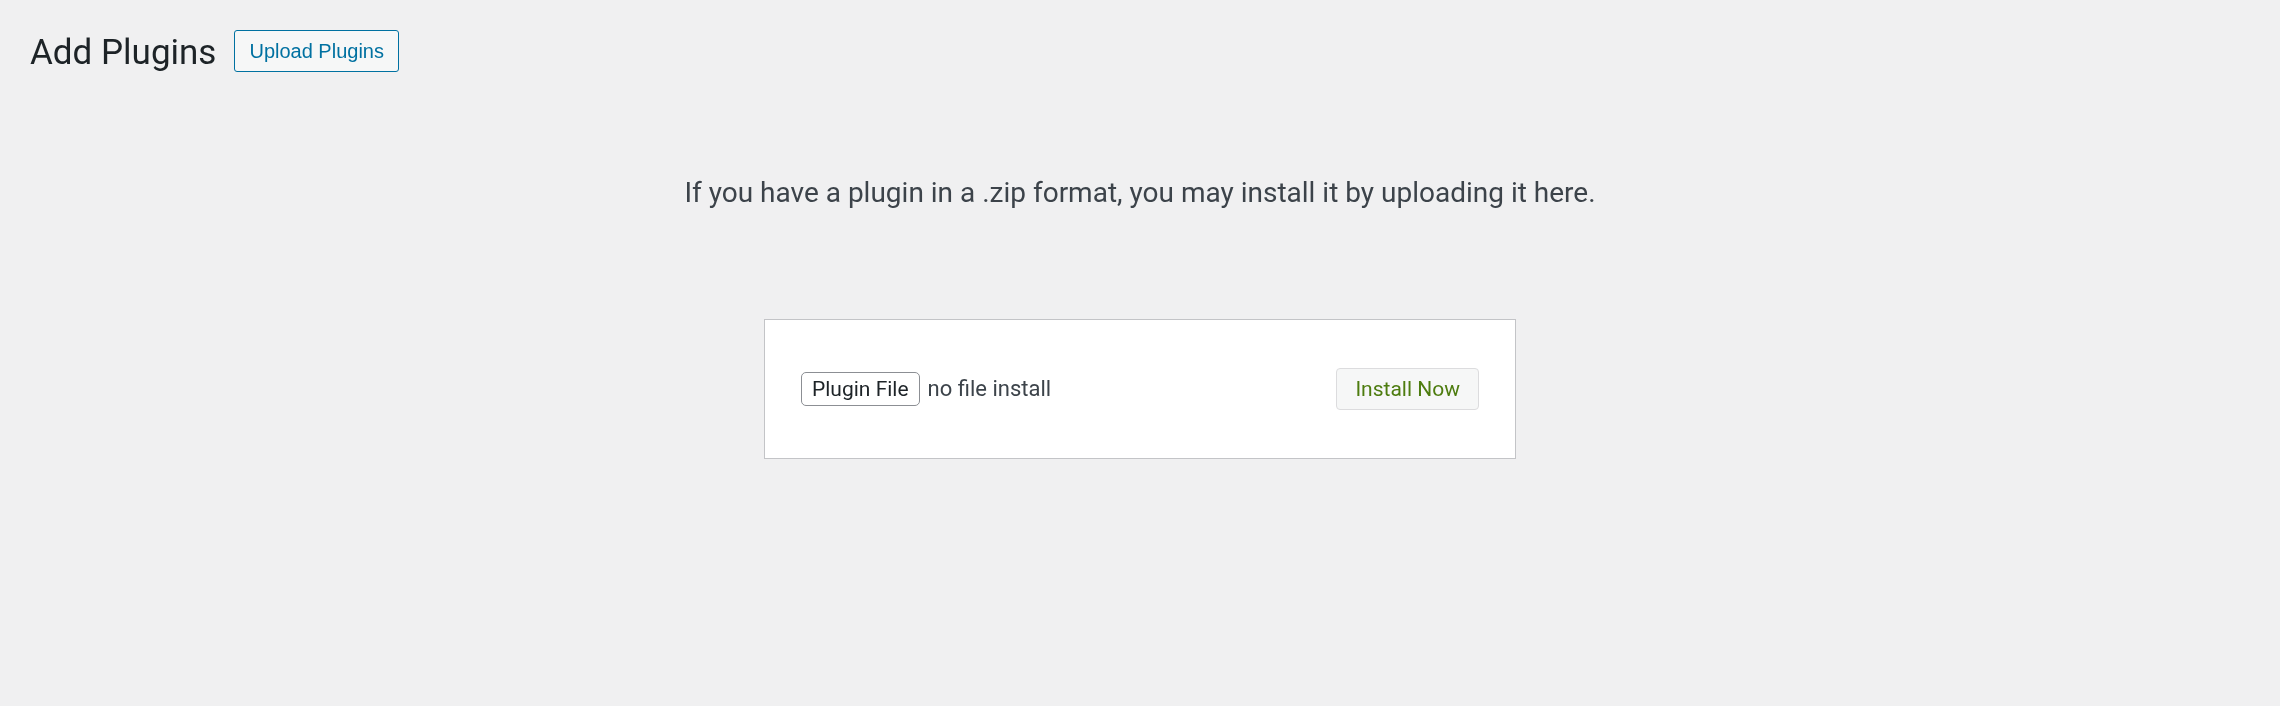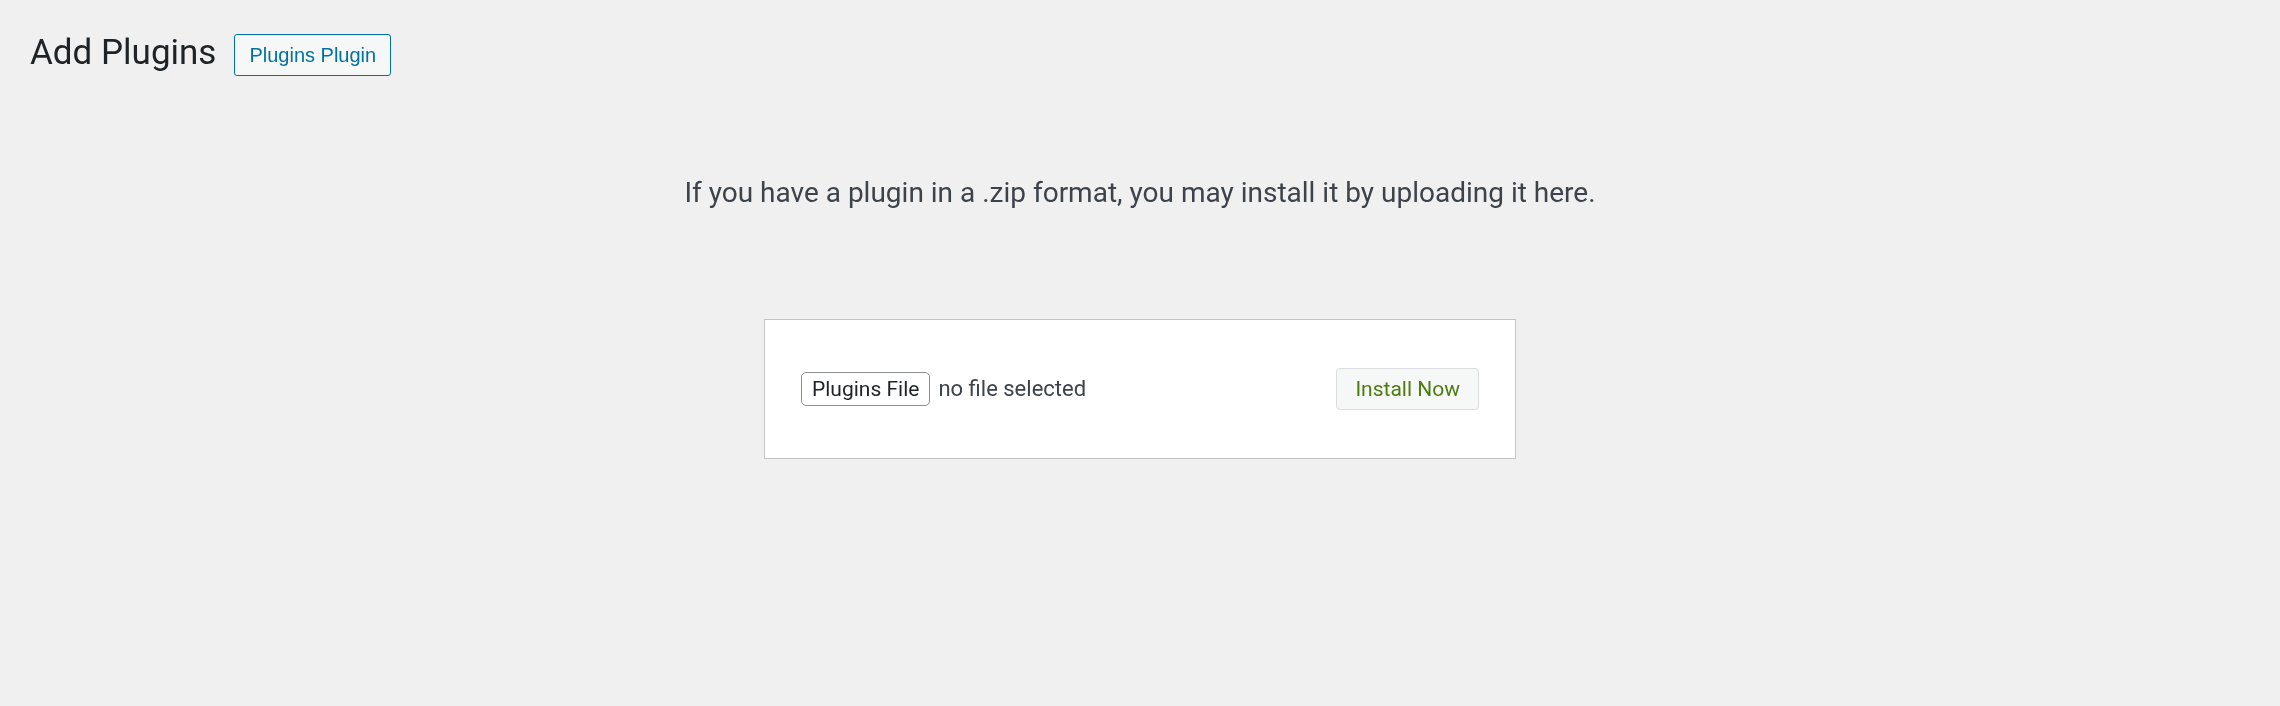--- a/index.html
+++ b/index.html
@@ -10,21 +10,21 @@
     body {
       font-family: -apple-system, BlinkMacSystemFont, "Segoe UI", Roboto, Oxygen-Sans, Ubuntu, Cantarell, "Helvetica Neue", sans-serif;
       background: #f0f0f1;
       width: 2280px;
       height: 706px;
       padding: 30px 30px 30px 30px;
       color: #1d2327;
     }
     .header-row {
       display: flex;
-      align-items: flex-end;
+      align-items: flex-start;
       gap: 18px;
       margin-bottom: 100px;
     }
     .page-title {
       font-size: 35px;
       font-weight: 400;
       color: #1d2327;
       line-height: 1.3;
     }
     .upload-plugin-btn {
@@ -84,24 +84,24 @@
       border-radius: 4px;
       cursor: default;
       font-family: inherit;
     }
   </style>
 </head>
 <body>
 
 <div class="header-row">
   <h1 class="page-title">Add Plugins</h1>
-  <button class="upload-plugin-btn">Plugins Plugin</button>
+  <button class="upload-plugin-btn">Upload Plugins</button>
 </div>
 
 <p class="upload-description">If you have a plugin in a .zip format, you may install it by uploading it here.</p>
 
 <div class="upload-form">
   <div class="file-input-wrap">
-    <button class="choose-file-btn">Plugins File</button>
-    <span class="file-status">no file selected</span>
+    <button class="choose-file-btn">Plugin File</button>
+    <span class="file-status">no file install</span>
   </div>
   <button class="install-now-btn" disabled="">Install Now</button>
 </div>
 
 </body></html>

